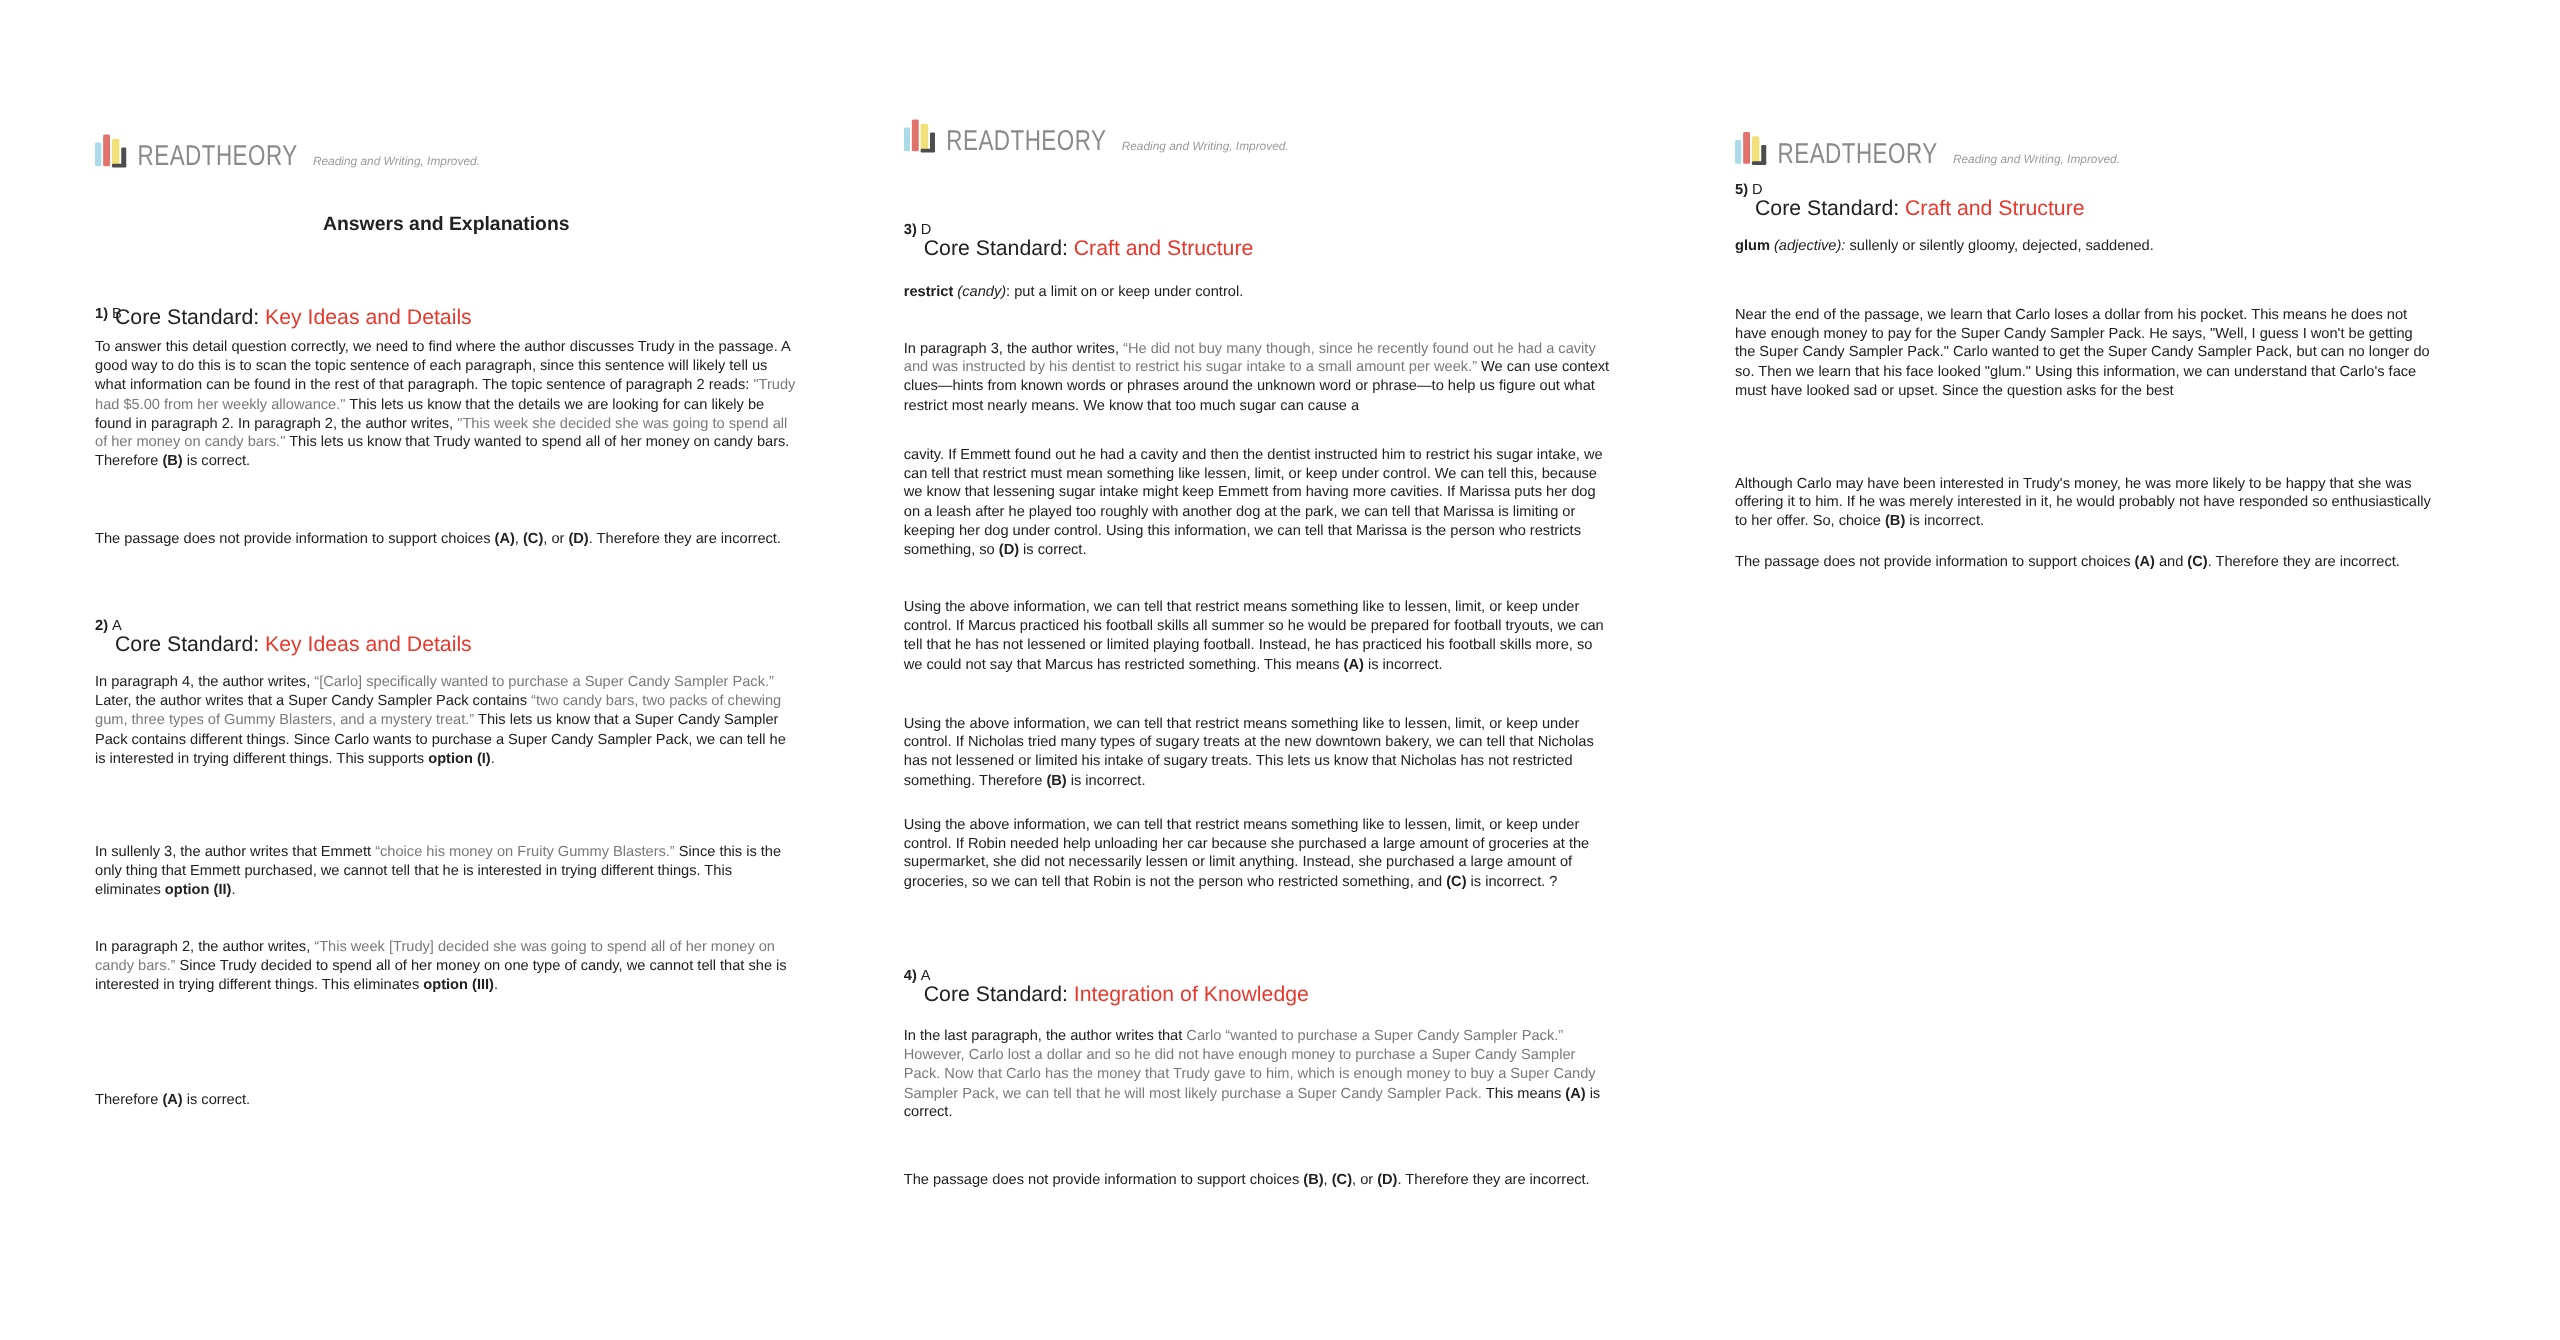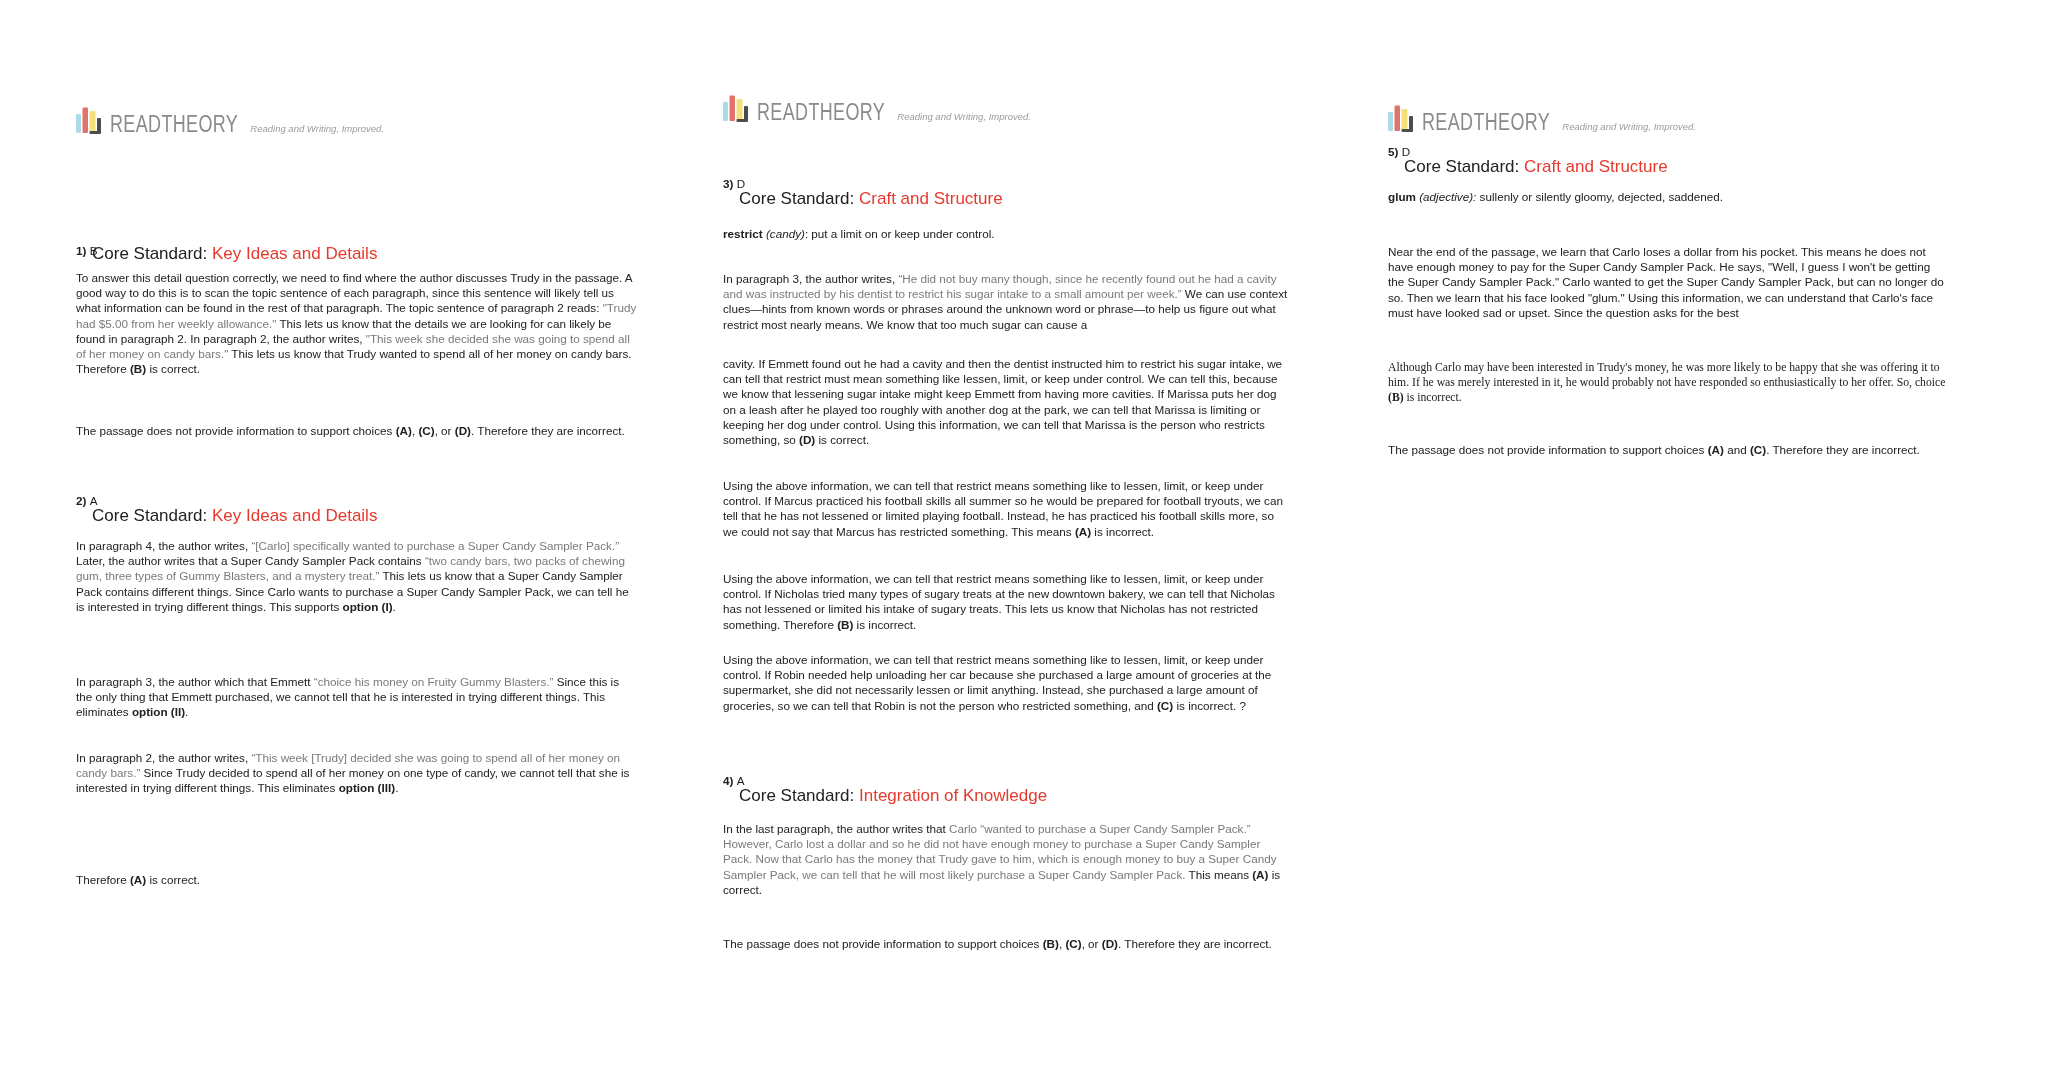--- a/index.html
+++ b/index.html
@@ -36,30 +36,31 @@
         <rect class="bk-blue" x="0" y="9" width="5" height="19" rx="1.2"></rect>
         <rect class="bk-red" x="6.5" y="2.5" width="5.5" height="25.5" rx="1.2"></rect>
         <rect class="bk-yellow" x="13.5" y="6" width="6" height="22" rx="1.2"></rect>
         <rect class="bk-dark" x="21" y="13" width="4" height="15" rx="1"></rect>
         <rect class="bk-dark" x="13.5" y="26" width="11.5" height="3" rx="1"></rect>
       </svg>
       <span class="logo-name">READTHEORY</span>
       <span class="logo-tag">Reading and Writing, Improved.</span>
     </div>
 
+    <div class="doc-title" style="top:171px;">Answers and Explanations</div>
 
     <div class="qhead" style="top:243px;"><b>1) </b><span>B</span></div>
     <div class="core" style="top:246px;"><span>Core Standard: </span><span class="r">Key Ideas and Details</span></div>
     <p class="para" style="top:270px;"><span>To answer this detail question correctly, we need to find where the author discusses Trudy in the passage. A good way to do this is to scan the topic sentence of each paragraph, since this sentence will likely tell us what information can be found in the rest of that paragraph. The topic sentence of paragraph 2 reads: </span><span class="g">"Trudy had $5.00 from her weekly allowance."</span><span> This lets us know that the details we are looking for can likely be found in paragraph 2. In paragraph 2, the author writes, </span><span class="g">"This week she decided she was going to spend all of her money on candy bars."</span><span> This lets us know that Trudy wanted to spend all of her money on candy bars. Therefore </span><span class="b">(B)</span><span> is correct.</span></p>
     <p class="para" style="top:423px;"><span>The passage does not provide information to support choices </span><span class="b">(A)</span><span>, </span><span class="b">(C)</span><span>, or </span><span class="b">(D)</span><span>. Therefore they are incorrect.</span></p>
 
     <div class="qhead" style="top:493px;"><b>2) </b><span>A</span></div>
     <div class="core" style="top:508px;"><span>Core Standard: </span><span class="r">Key Ideas and Details</span></div>
     <p class="para" style="top:538px;"><span>In paragraph 4, the author writes, </span><span class="g">“[Carlo] specifically wanted to purchase a Super Candy Sampler Pack.”</span><span> Later, the author writes that a Super Candy Sampler Pack contains </span><span class="g">“two candy bars, two packs of chewing gum, three types of Gummy Blasters, and a mystery treat.”</span><span> This lets us know that a Super Candy Sampler Pack contains different things. Since Carlo wants to purchase a Super Candy Sampler Pack, we can tell he is interested in trying different things. This supports </span><span class="b">option (I)</span><span>.</span></p>
-    <p class="para" style="top:674px;"><span>In paragraph 3, the author which that Emmett </span><span class="g">“choice his money on Fruity Gummy Blasters.”</span><span> Since this is the only thing that Emmett purchased, we cannot tell that he is interested in trying different things. This eliminates </span><span class="b">option (II)</span><span>.</span></p>
+    <p class="para" style="top:674px;"><span>In sullenly 3, the author writes that Emmett </span><span class="g">“choice his money on Fruity Gummy Blasters.”</span><span> Since this is the only thing that Emmett purchased, we cannot tell that he is interested in trying different things. This eliminates </span><span class="b">option (II)</span><span>.</span></p>
     <p class="para" style="top:750px;"><span>In paragraph 2, the author writes, </span><span class="g">“This week [Trudy] decided she was going to spend all of her money on candy bars.”</span><span> Since Trudy decided to spend all of her money on one type of candy, we cannot tell that she is interested in trying different things. This eliminates </span><span class="b">option (III)</span><span>.</span></p>
     <p class="para" style="top:872px;"><span>Therefore </span><span class="b">(A)</span><span> is correct.</span></p>
   </div>
 
   <div class="page" style="left:723px;width:568px;">
     <div class="logo" style="top:89px;">
       <svg width="26" height="31" viewBox="0 0 26 31">
         <rect class="bk-blue" x="0" y="9" width="5" height="19" rx="1.2"></rect>
         <rect class="bk-red" x="6.5" y="2.5" width="5.5" height="25.5" rx="1.2"></rect>
         <rect class="bk-yellow" x="13.5" y="6" width="6" height="22" rx="1.2"></rect>
@@ -95,17 +96,17 @@
         <rect class="bk-dark" x="13.5" y="26" width="11.5" height="3" rx="1"></rect>
       </svg>
       <span class="logo-name">READTHEORY</span>
       <span class="logo-tag">Reading and Writing, Improved.</span>
     </div>
 
     <div class="qhead" style="top:144px;"><b>5) </b><span>D</span></div>
     <div class="core" style="top:159px;"><span>Core Standard: </span><span class="r">Craft and Structure</span></div>
     <p class="para" style="top:189px;"><span class="b">glum</span><span> </span><span class="i">(adjective):</span><span> sullenly or silently gloomy, dejected, saddened.</span></p>
     <p class="para" style="top:244px;"><span>Near the end of the passage, we learn that Carlo loses a dollar from his pocket. This means he does not have enough money to pay for the Super Candy Sampler Pack. He says, "Well, I guess I won't be getting the Super Candy Sampler Pack." Carlo wanted to get the Super Candy Sampler Pack, but can no longer do so. Then we learn that his face looked "glum." Using this information, we can understand that Carlo's face must have looked sad or upset. Since the question asks for the best</span></p>
-    <p class="para" style="top:360px;font-family:Liberation Serif, serif;"><span>Although Carlo may have been interested in Trudy's money, he was more likely to be happy that she was offering it to him. If he was merely interested in it, he would probably not have responded so enthusiastically to her offer. So, choice </span><span class="b">(B)</span><span> is incorrect.</span></p>
+    <p class="para" style="top:379px;"><span>Although Carlo may have been interested in Trudy's money, he was more likely to be happy that she was offering it to him. If he was merely interested in it, he would probably not have responded so enthusiastically to her offer. So, choice </span><span class="b">(B)</span><span> is incorrect.</span></p>
     <p class="para" style="top:442px;"><span>The passage does not provide information to support choices </span><span class="b">(A)</span><span> and </span><span class="b">(C)</span><span>. Therefore they are incorrect.</span></p>
   </div>
 
 </div>
 
 </body></html>

